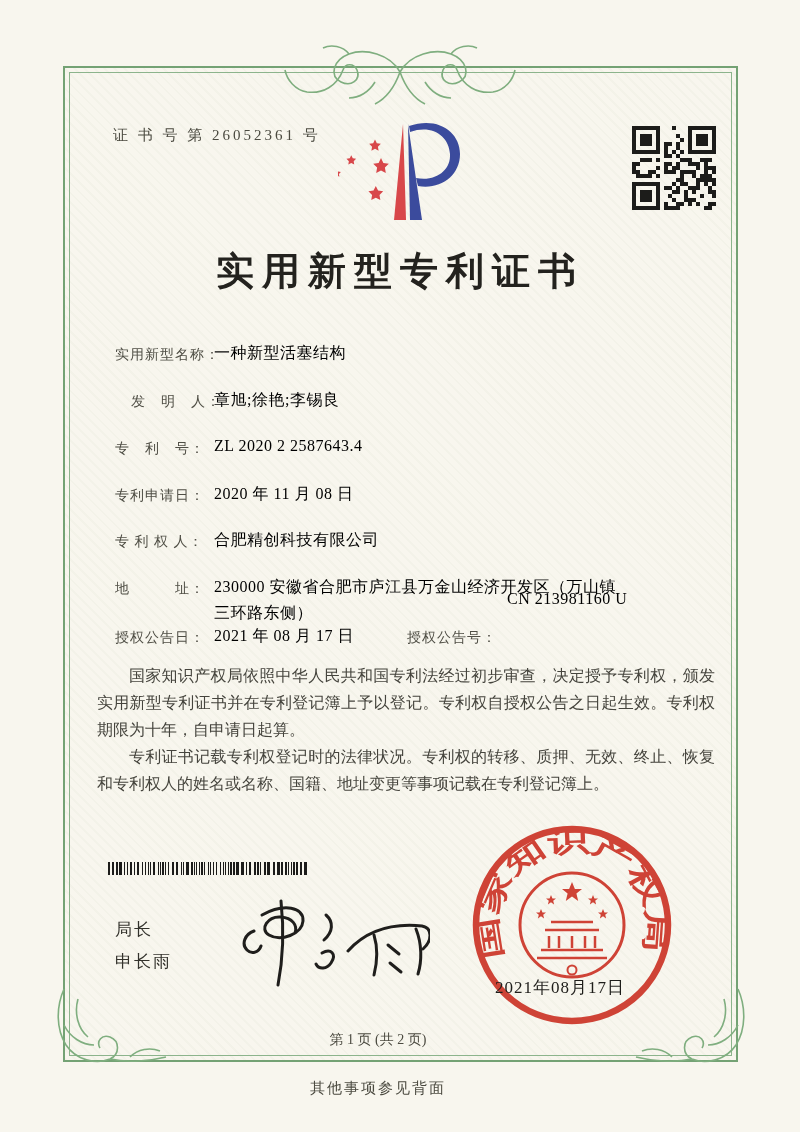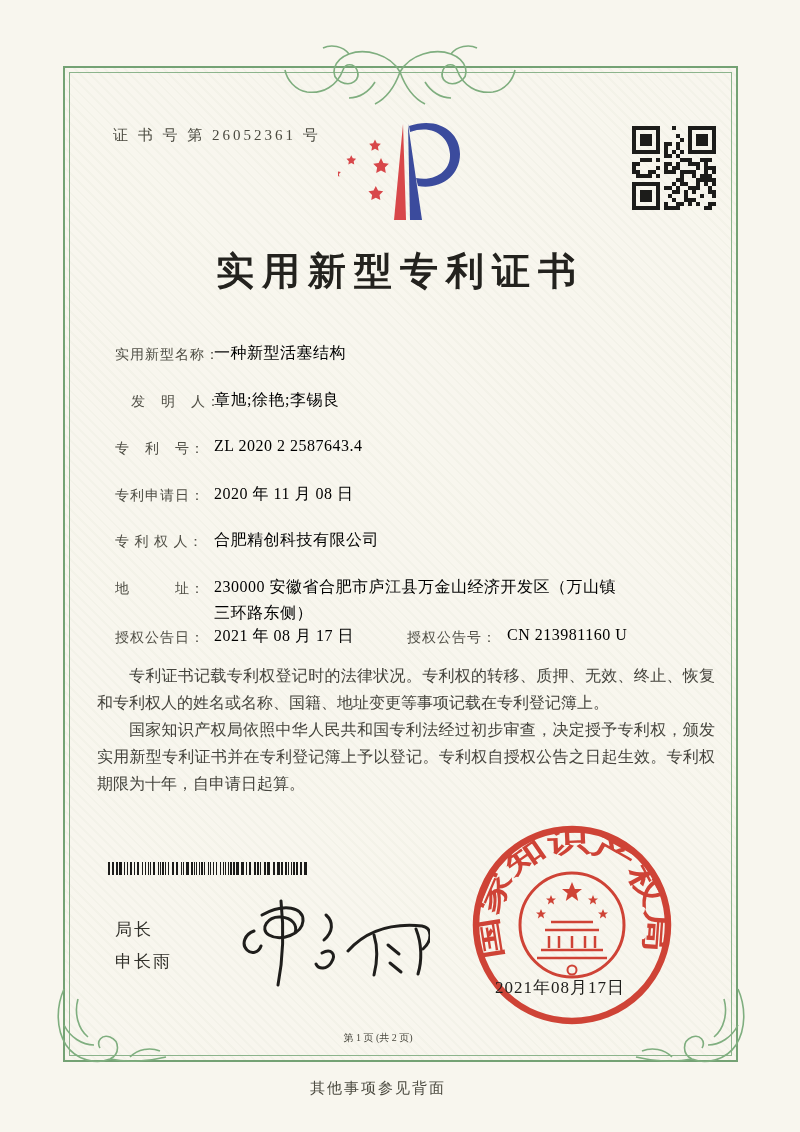--- a/index.html
+++ b/index.html
@@ -36,21 +36,21 @@
     color:#45443d;text-align:justify;
   }
   .paragraphs p{margin:0;text-indent:2em;}
   .barcode{left:108px;top:862px;width:202px;height:13px;font-size:0;}
   .barcode span{display:inline-block;height:13px;background:#1c1c1a;vertical-align:top;}
   .signer-title{left:115px;top:918px;font-size:17px;color:#33322c;letter-spacing:2px;}
   .signer-name{left:115px;top:950px;font-size:17px;color:#33322c;letter-spacing:2px;}
   .seal-date{
     left:495px;top:976px;font-size:17px;color:#1e1d1a;letter-spacing:1px;z-index:5;
   }
-  .footer-page{left:0;top:1031px;width:756px;text-align:center;font-size:10px;color:#4b4a40;}
+  .footer-page{left:0;top:1031px;width:756px;text-align:center;font-size:14px;color:#4b4a40;}
   .footer-note{left:0;top:1079px;width:756px;text-align:center;font-size:15px;color:#4b4a40;letter-spacing:2px;}
   svg{display:block;}
 </style>
 </head>
 <body>
 
 <div class="page">
 
   <div class="frame-outer">
     <div class="frame-inner"></div>
@@ -355,26 +355,26 @@
     <div class="abs field-value" style="left:214px;top:577px;">230000 安徽省合肥市庐江县万金山经济开发区（万山镇</div>
     <div class="abs field-value" style="left:214px;top:603px;">三环路东侧）</div>
 
     <div class="abs" style="left:115px;top:628px;">
       <span class="field-label">授权公告日：</span>
     </div>
     <div class="abs field-value" style="left:214px;top:626px;">2021 年 08 月 17 日</div>
     <div class="abs" style="left:407px;top:628px;">
       <span class="field-label">授权公告号：</span>
     </div>
-    <div class="abs field-value" style="left:507px;top:626px;">CN 213981160 U</div>
+    <div class="abs field-value" style="left:507px;top:590px;">CN 213981160 U</div>
   </div>
 
   <div class="abs paragraphs">
+    <p>国家知识产权局依照中华人民共和国专利法经过初步审查，决定授予专利权，颁发实用新型专利证书并在专利登记簿上予以登记。专利权自授权公告之日起生效。专利权期限为十年，自申请日起算。</p>
     <p>专利证书记载专利权登记时的法律状况。专利权的转移、质押、无效、终止、恢复和专利权人的姓名或名称、国籍、地址变更等事项记载在专利登记簿上。</p>
-    <p>国家知识产权局依照中华人民共和国专利法经过初步审查，决定授予专利权，颁发实用新型专利证书并在专利登记簿上予以登记。专利权自授权公告之日起生效。专利权期限为十年，自申请日起算。</p>
   </div>
 
   <div class="abs barcode" id="barcode"><span style="width:2px;margin-right:2px"></span><span style="width:2px;margin-right:2px"></span><span style="width:2px;margin-right:1px"></span><span style="width:3px;margin-right:2px"></span><span style="width:1px;margin-right:2px"></span><span style="width:1px;margin-right:2px"></span><span style="width:2px;margin-right:2px"></span><span style="width:1px;margin-right:2px"></span><span style="width:2px;margin-right:3px"></span><span style="width:1px;margin-right:2px"></span><span style="width:1px;margin-right:2px"></span><span style="width:1px;margin-right:1px"></span><span style="width:1px;margin-right:2px"></span><span style="width:2px;margin-right:3px"></span><span style="width:1px;margin-right:1px"></span><span style="width:1px;margin-right:1px"></span><span style="width:2px;margin-right:1px"></span><span style="width:1px;margin-right:2px"></span><span style="width:1px;margin-right:3px"></span><span style="width:2px;margin-right:2px"></span><span style="width:2px;margin-right:3px"></span><span style="width:1px;margin-right:1px"></span><span style="width:1px;margin-right:2px"></span><span style="width:3px;margin-right:2px"></span><span style="width:2px;margin-right:1px"></span><span style="width:1px;margin-right:1px"></span><span style="width:1px;margin-right:2px"></span><span style="width:1px;margin-right:1px"></span><span style="width:2px;margin-right:1px"></span><span style="width:1px;margin-right:3px"></span><span style="width:1px;margin-right:1px"></span><span style="width:1px;margin-right:2px"></span><span style="width:1px;margin-right:2px"></span><span style="width:1px;margin-right:3px"></span><span style="width:1px;margin-right:2px"></span><span style="width:1px;margin-right:1px"></span><span style="width:1px;margin-right:2px"></span><span style="width:1px;margin-right:1px"></span><span style="width:2px;margin-right:1px"></span><span style="width:2px;margin-right:1px"></span><span style="width:3px;margin-right:2px"></span><span style="width:3px;margin-right:2px"></span><span style="width:1px;margin-right:2px"></span><span style="width:2px;margin-right:3px"></span><span style="width:2px;margin-right:1px"></span><span style="width:2px;margin-right:1px"></span><span style="width:1px;margin-right:3px"></span><span style="width:2px;margin-right:1px"></span><span style="width:3px;margin-right:3px"></span><span style="width:2px;margin-right:2px"></span><span style="width:3px;margin-right:1px"></span><span style="width:2px;margin-right:2px"></span><span style="width:2px;margin-right:1px"></span><span style="width:1px;margin-right:2px"></span><span style="width:1px;margin-right:1px"></span><span style="width:2px;margin-right:1px"></span><span style="width:2px;margin-right:2px"></span><span style="width:2px;margin-right:2px"></span><span style="width:3px;margin-right:1px"></span></div>
 
   <div class="abs signer-title">局长</div>
   <div class="abs signer-name">申长雨</div>
 
   <svg class="abs" style="left:230px;top:893px;" width="200" height="100" viewBox="0 0 200 100" fill="none" stroke="#1f1e1c" stroke-width="3" stroke-linecap="round">
     <path d="M24,38 c-9,3 -13,13 -7,19 c5,5 12,2 14,-4"></path>
     <path d="M32,22 c22,-12 42,-8 41,6 c-1,13 -22,21 -34,14 c-10,-6 -1,-19 12,-18 c11,1 17,8 14,16"></path>

